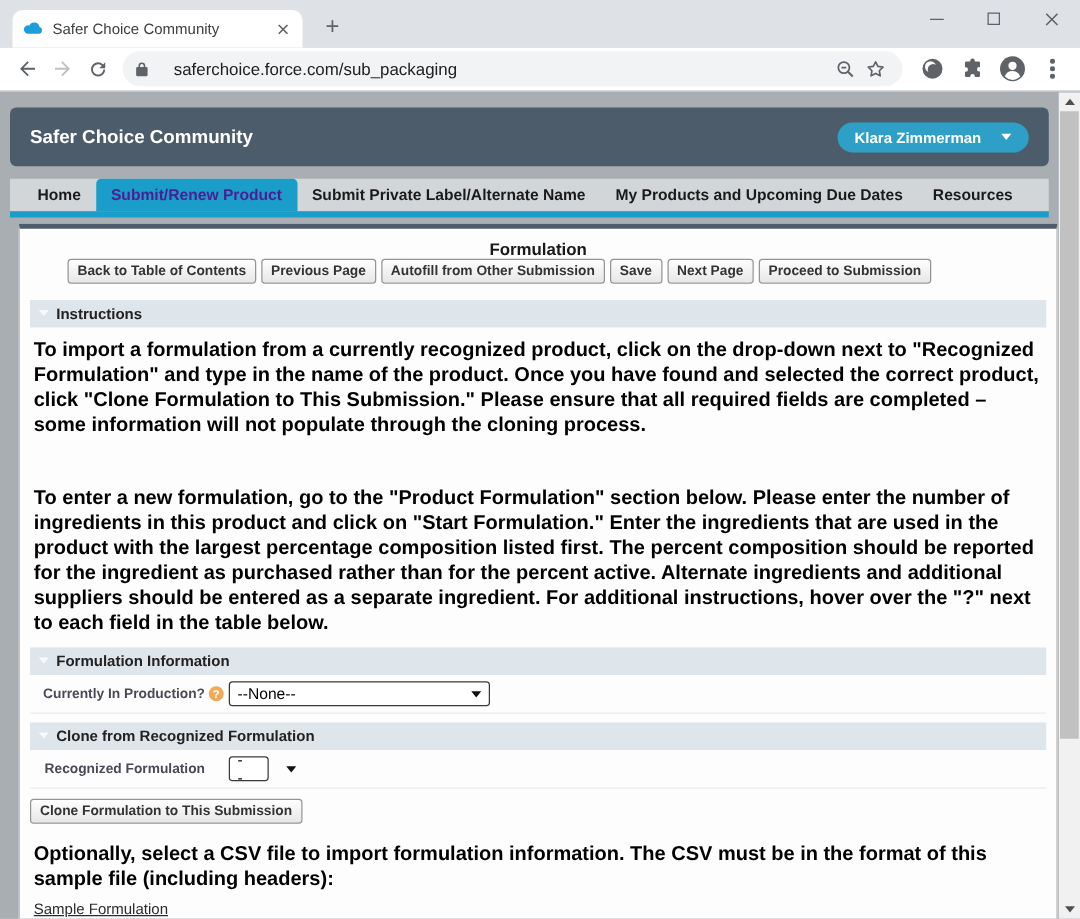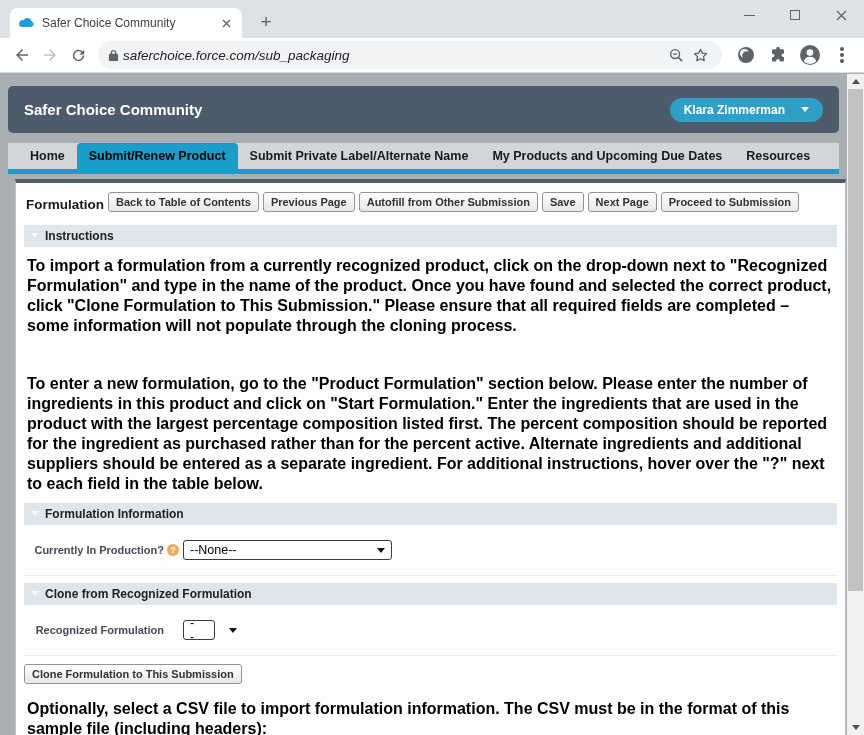--- a/index.html
+++ b/index.html
@@ -17,21 +17,21 @@
   .win-controls { position:absolute; right:0; top:0; height:30px; display:flex; }
   .win-btn { width:46px; height:30px; display:flex; align-items:center; justify-content:center; }
   .min-glyph { width:11px; border-bottom:1.4px solid #5f6368; }
   .max-glyph { width:10px; height:10px; border:1.3px solid #5f6368; }
 
   .toolbar { position:absolute; top:38px; left:0; right:0; height:35px; background:#fff;
     border-bottom:1px solid #d7dade; display:flex; align-items:center; padding:0 8px; }
   .nav-ic { width:28px; height:28px; display:flex; align-items:center; justify-content:center; border-radius:14px; flex:0 0 auto; }
   .omnibox { flex:1; height:28px; background:#f1f3f4; border-radius:14px; display:flex; align-items:center;
     padding:0 10px; margin:0 6px; min-width:0; }
-  .url-text { flex:1; font-size:13.5px; color:#202124; margin-left:4px; white-space:nowrap; overflow:hidden;font-style:italic; }
+  .url-text { flex:1; font-size:13.5px; color:#202124; margin-left:20px; white-space:nowrap; overflow:hidden; }
   .omni-ic { width:24px; height:24px; display:flex; align-items:center; justify-content:center; flex:0 0 auto; }
   .right-ic { width:28px; height:28px; display:flex; align-items:center; justify-content:center; flex:0 0 auto; margin-left:4px; }
   .kebab { display:flex; flex-direction:column; gap:2.5px; }
   .kebab i { width:3.4px; height:3.4px; border-radius:50%; background:#5f6368; }
 
   
   .page { position:absolute; top:74px; left:0; right:17px; bottom:0; background:#a9aeb2; overflow:hidden; }
   .scrollbar { position:absolute; top:74px; right:0; bottom:0; width:17px; background:#f1f1f1; }
   .sb-arrow { position:absolute; left:0; width:17px; height:15px; display:flex; align-items:center; justify-content:center; }
   .sb-up { top:0; } .sb-down { bottom:0; }
@@ -43,42 +43,42 @@
   .site-header { margin:12px 8px 0 8px; height:47px; background:#4d5c6a; border-radius:5px;
     display:flex; align-items:center; padding:0 16px; }
   .site-title { color:#fff; font-weight:bold; font-size:15px; flex:1; }
   .user-pill { background:#2e9fc6; color:#fff; font-weight:bold; font-size:12px; border-radius:12px;
     padding:5px 14px; display:flex; align-items:center; gap:16px; }
   .caret-down { width:0; height:0; border-left:4px solid transparent; border-right:4px solid transparent; border-top:5px solid #fff; }
 
   
   .nav-bar { margin:10px 8px 0 8px; background:#d3d6d8; display:flex; align-items:stretch; padding-left:10px; height:26px; }
   .nav-tab { display:flex; align-items:center; padding:0 12px; font-weight:bold; font-size:12.5px; color:#1a1a1a; }
-  .nav-tab.active { background:#1b9dc9; color:#000000; border-radius:4px 4px 0 0; }
+  .nav-tab.active { background:#1b9dc9; color:#4c1d95; border-radius:4px 4px 0 0; }
   .nav-underline { margin:0 8px; height:5px; background:#1b9dc9; }
 
   
   .content-panel { margin:5px 1px 0 15px; background:#fdfdfd; border-top:4px solid #4d5c6a;
     border-left:1px solid #c2c2c2; border-right:1px solid #c2c2c2; padding:6px 8px 30px 8px; min-height:620px; }
 
-  .title-row { display:flex; align-items:flex-end; padding:3px 2px 6px 2px; }
+  .title-row { display:flex; align-items:center; padding:3px 2px 6px 2px;flex-direction:column; }
   .page-title { font-weight:bold; font-size:13.5px; color:#1a1a1a; flex:1; }
   .btn-group { display:flex; padding-right:66px; }
   .sf-btn { margin-left:4px; padding:3px 7px; font-size:11px; font-weight:bold; color:#333;
     background:linear-gradient(#fefefe,#e7e7e8); border:1px solid #949494; border-radius:3px; white-space:nowrap; cursor:pointer; }
 
   .section-header { position:relative; background:#dee5eb; padding:4px 6px 4px 21px; font-weight:bold;
     font-size:12px; color:#222; margin-top:7px; }
   .disclosure { position:absolute; left:7px; top:8px; width:0; height:0;
     border-left:4.5px solid transparent; border-right:4.5px solid transparent; border-top:5.5px solid #f6f9fb; }
 
   .body-text { font-size:16px; line-height:20px; color:#000; margin:9px 3px;font-weight:bold; }
   .spacer-line { height:20px; }
 
-  .field-row { display:flex; align-items:center; padding:15px 0; border-bottom:1px solid #ececec; }
+  .field-row { display:flex; align-items:center; padding:5px 0; border-bottom:1px solid #ececec; }
   .field-label { width:140px; text-align:right; font-size:11px; font-weight:bold; color:#4a4a56; flex:0 0 auto; }
   .help-icon { width:12px; height:12px; border-radius:50%; background:#efab58; color:#fff; font-size:9px; font-weight:bold;
     display:flex; align-items:center; justify-content:center; margin:0 4px 0 3px; flex:0 0 auto; }
   .help-spacer { width:19px; flex:0 0 auto; }
 
   .sf-select { height:20px; border:1.6px solid #3a3a3a; border-radius:3px; background:#fff;
     display:flex; align-items:center; padding:0 6px; font-size:12.5px; color:#000; cursor:default;gap:35px; }
   .sel-none { width:209px; }
   .sel-small { width:32px; }
   .sel-caret { width:0; height:0; border-left:4.5px solid transparent; border-right:4.5px solid transparent;

